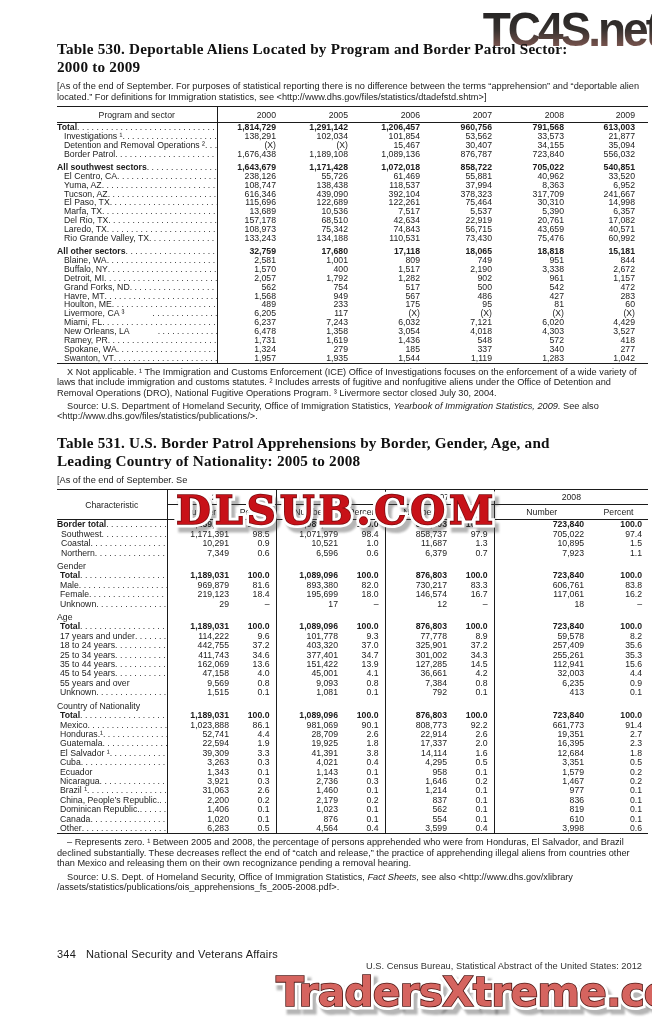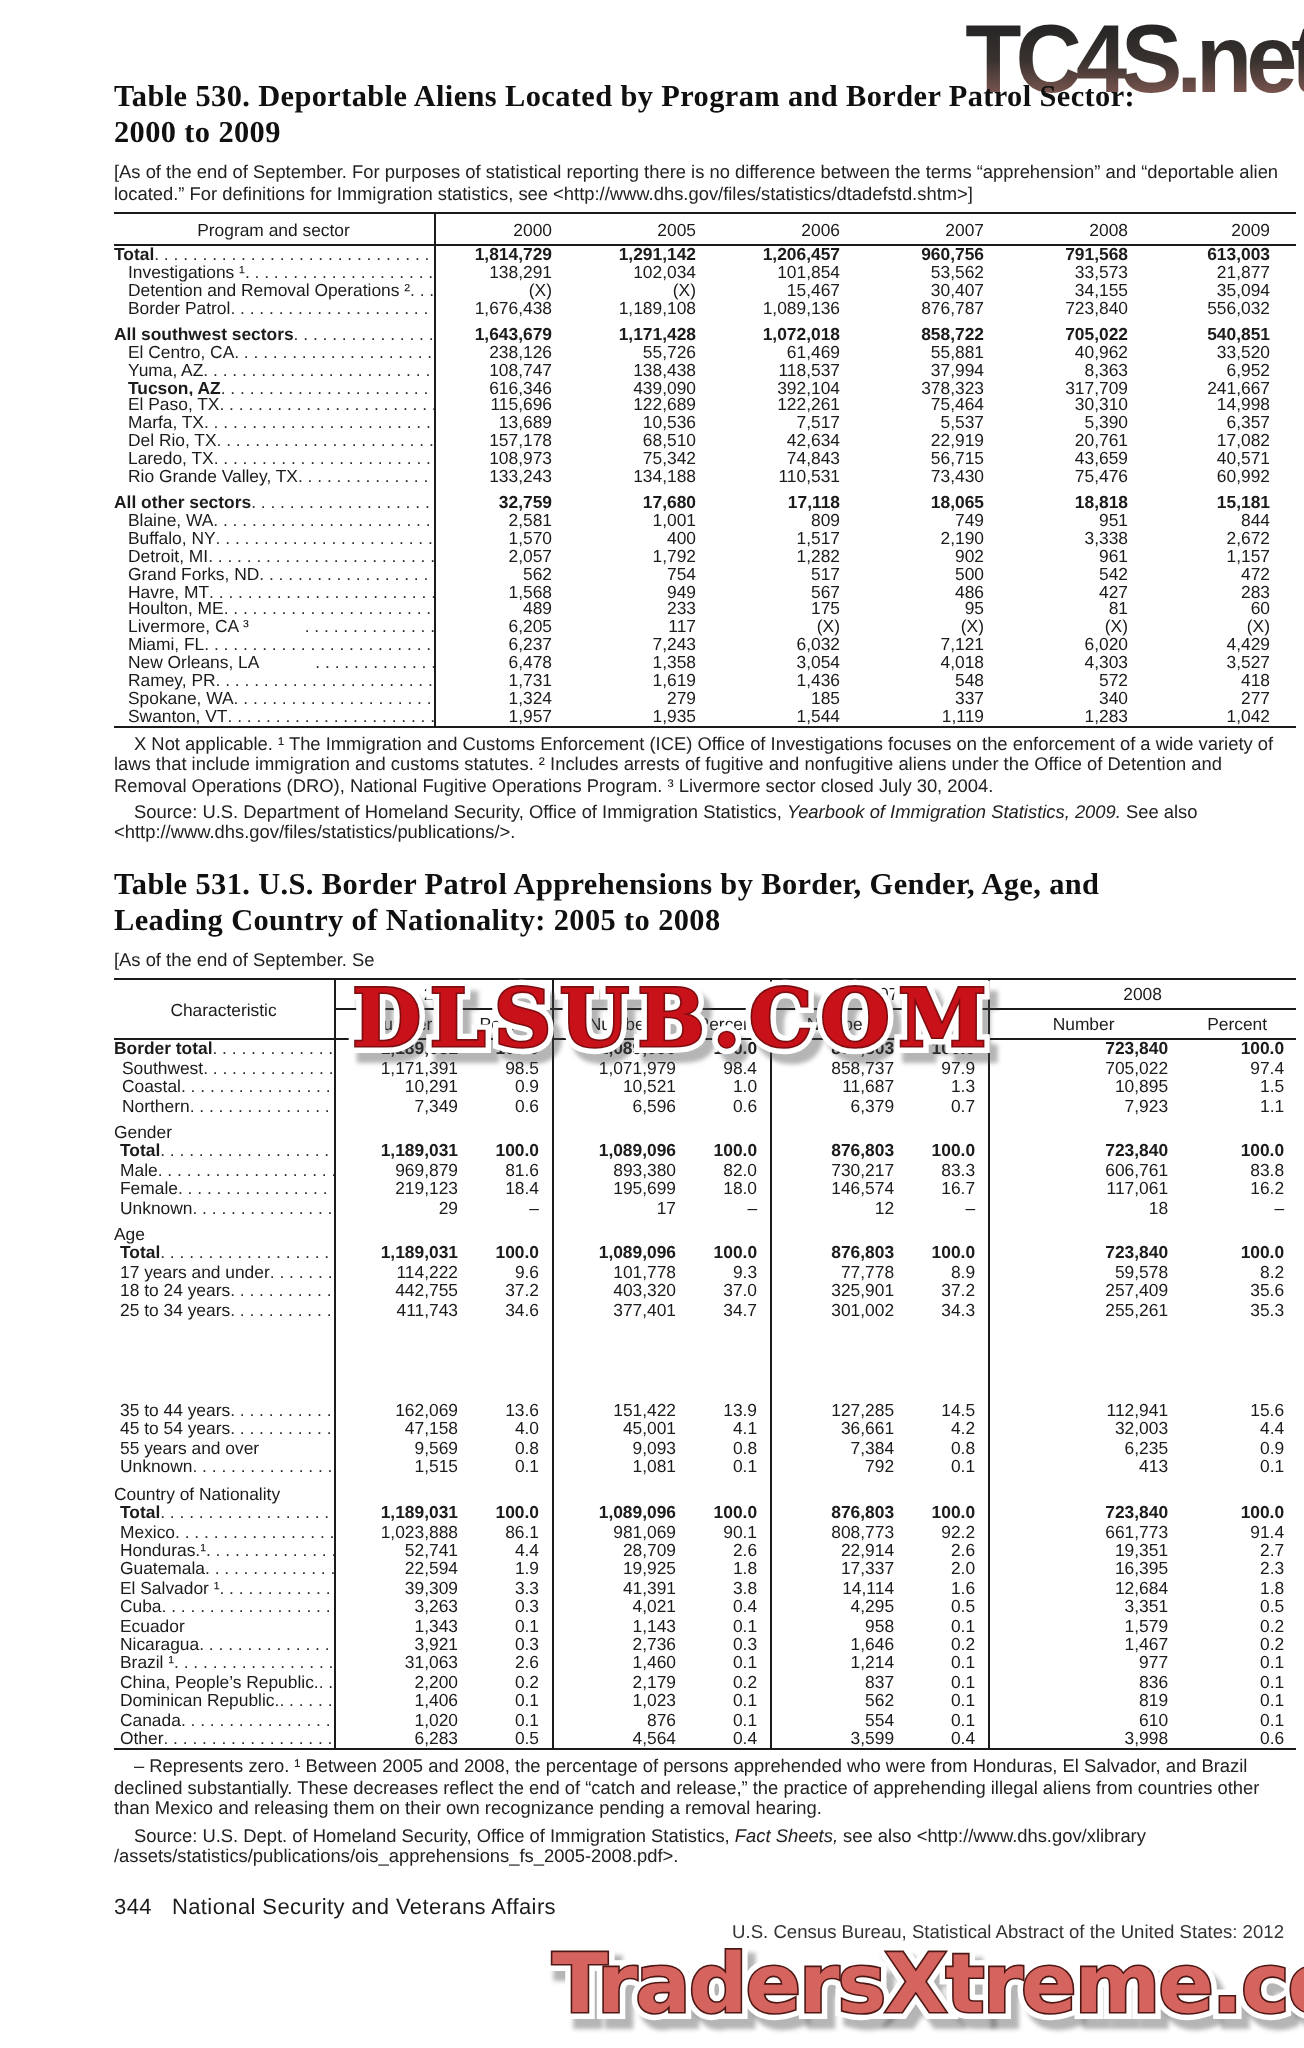--- a/index.html
+++ b/index.html
@@ -192,21 +192,21 @@
             </td>
             <td class="num vl">108,747</td>
             <td class="num">138,438</td>
             <td class="num">118,537</td>
             <td class="num">37,994</td>
             <td class="num">8,363</td>
             <td class="num">6,952</td>
           </tr>
           <tr>
             <td class="lbl">
-              <div class="lblflex" style="padding-left: 7px; font-weight: bold;">
+              <div class="lblflex" style="padding-left: 7px;">
                 <span class="lt">Tucson, AZ</span>
                 <span class="dots"></span>
               </div>
             </td>
             <td class="num vl">616,346</td>
             <td class="num">439,090</td>
             <td class="num">392,104</td>
             <td class="num">378,323</td>
             <td class="num">317,709</td>
             <td class="num">241,667</td>
@@ -752,21 +752,21 @@
             <td class="pct">34.6</td>
             <td class="num vl">377,401</td>
             <td class="pct">34.7</td>
             <td class="num vl">301,002</td>
             <td class="pct">34.3</td>
             <td class="num vl">255,261</td>
             <td class="pct">35.3</td>
           </tr>
           <tr>
             <td class="lbl">
-              <div class="lblflex" style="padding-left: 3px; margin-top: 41px;">
+              <div class="lblflex" style="padding-left: 3px;">
                 <span class="lt">35 to 44 years</span>
                 <span class="dots"></span>
               </div>
             </td>
             <td class="num vl">162,069</td>
             <td class="pct">13.6</td>
             <td class="num vl">151,422</td>
             <td class="pct">13.9</td>
             <td class="num vl">127,285</td>
             <td class="pct">14.5</td>

